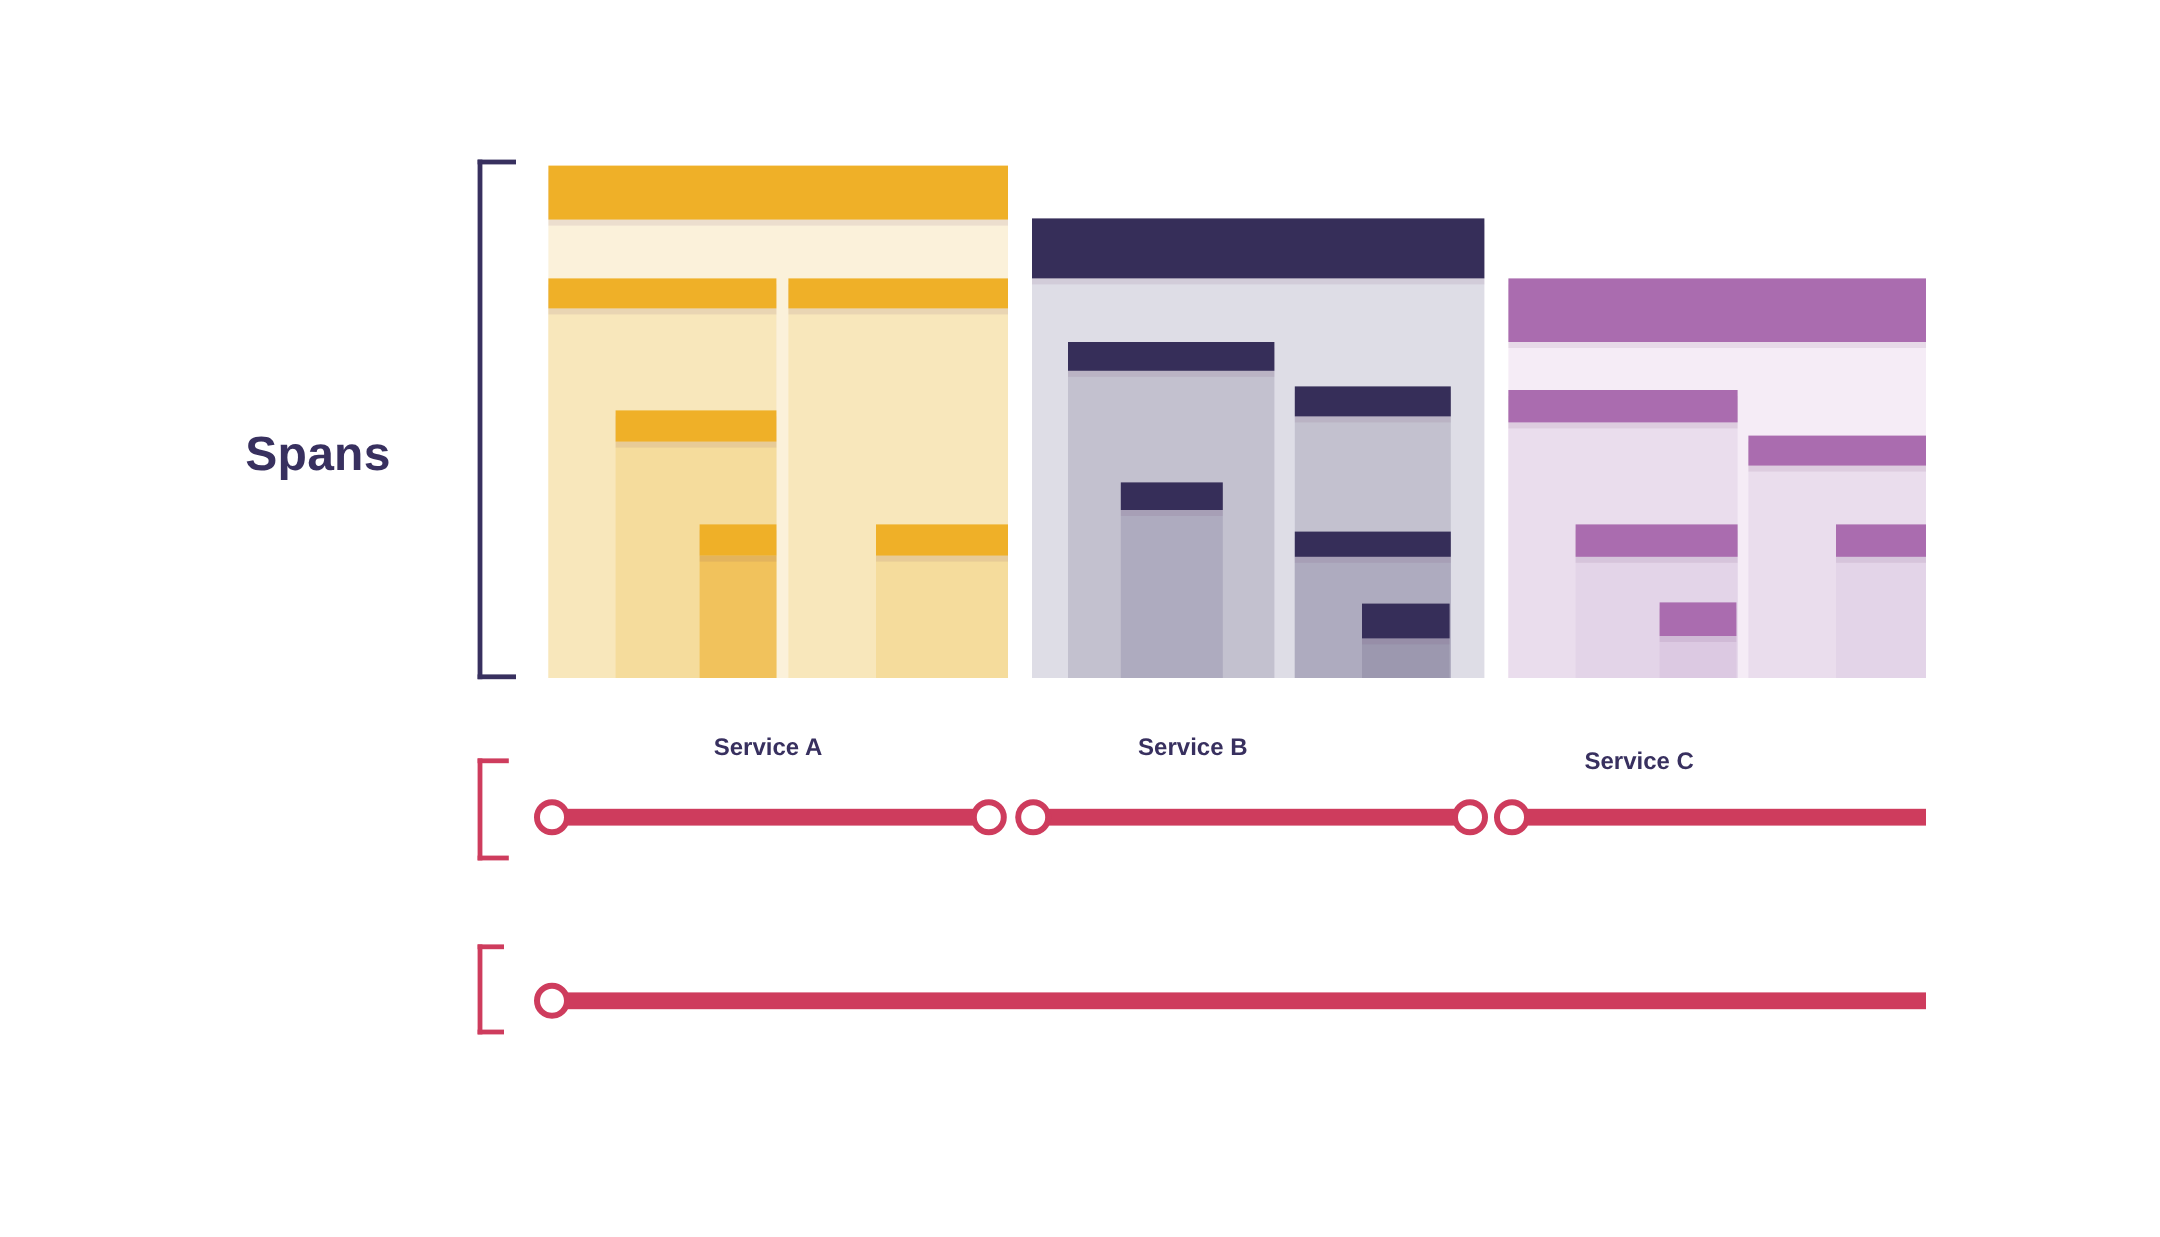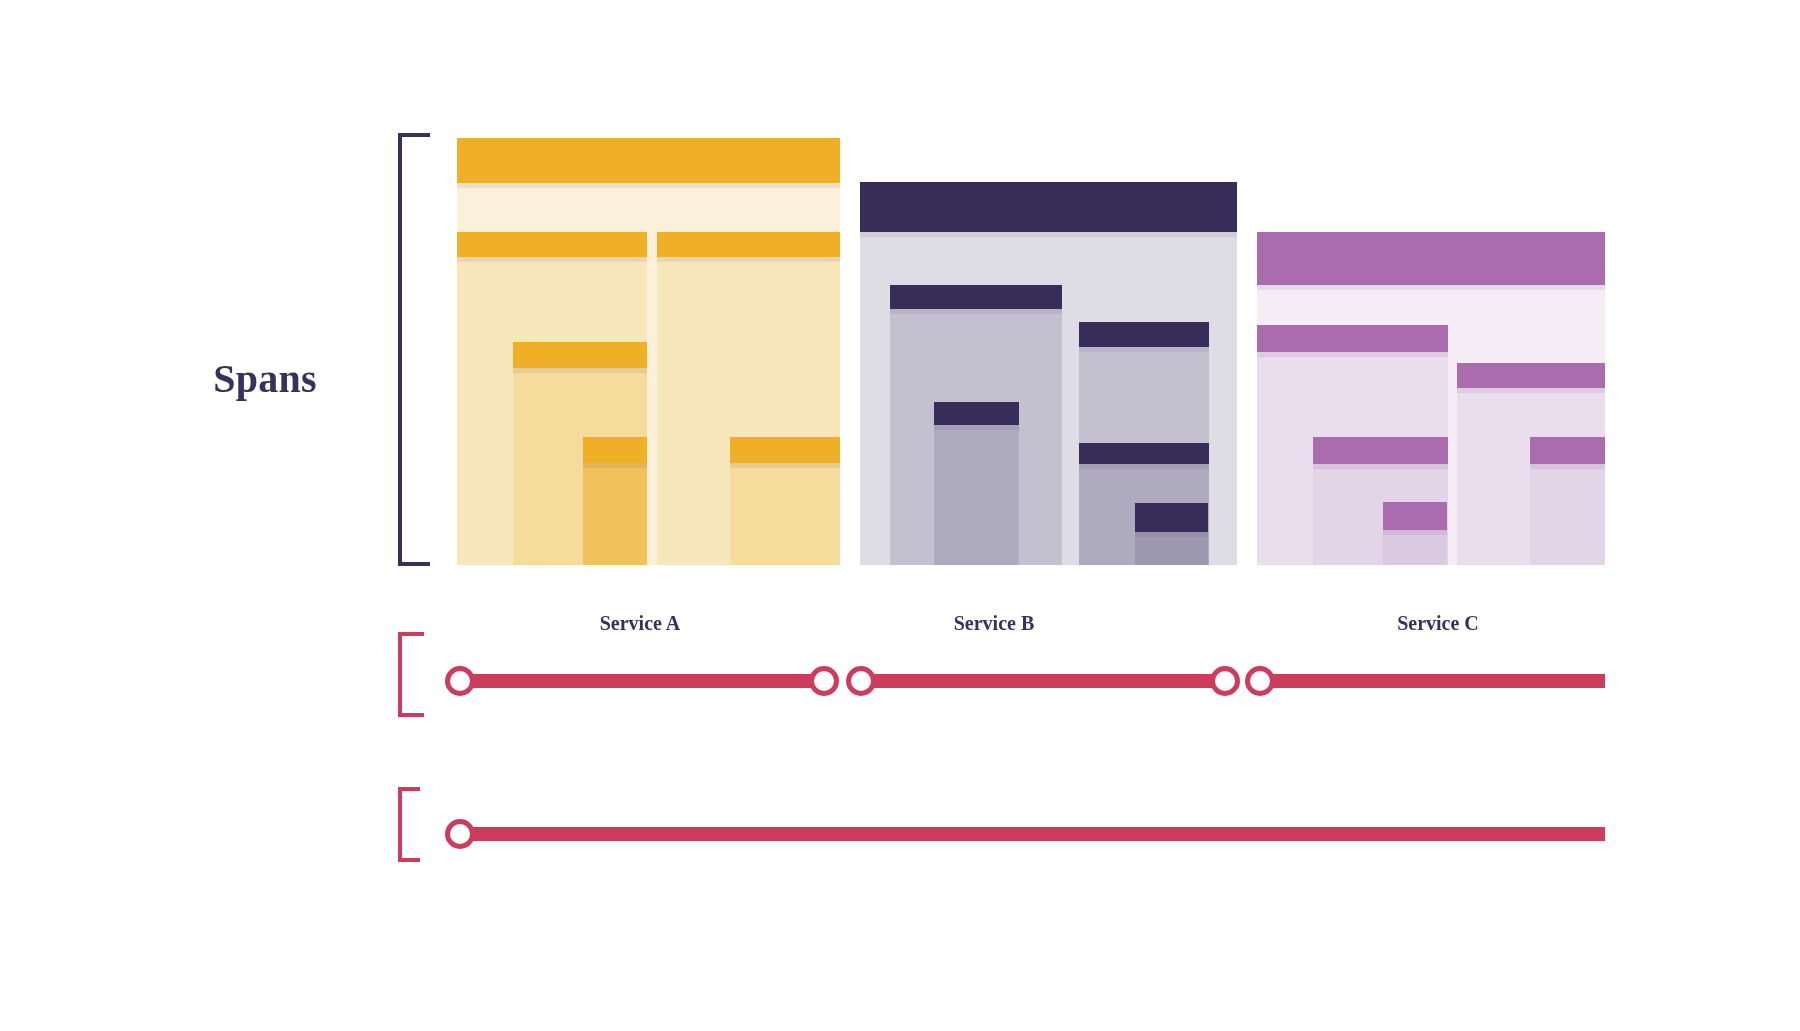--- a/index.html
+++ b/index.html
@@ -1,21 +1,21 @@
 <!DOCTYPE html>
 <html style="--ink: #38305F; --red: #CE3C5D;"><head>
 <meta charset="utf-8">
 <style>
   html,body{margin:0;padding:0;background:#ffffff;}
   .stage{
     position:relative;
     width:1605px;height:1031px;
     background:#ffffff;
     overflow:hidden;
-    font-family:Liberation Serif, serif;
+    font-family:Liberation Sans, sans-serif;
   }
   .rowlabel{
     position:absolute;
     font-weight:700;
     font-size:40px;
     line-height:48px;
     text-align:center;
     letter-spacing:0.2px;
   }
   .svc-label{
@@ -102,21 +102,21 @@
       <div class="span-rect dots" style="left: 1313px; top: 464px; width: 135px; height: 101px; background: rgb(227, 212, 232);"></div>
       <div class="span-rect span-bar" style="left: 1313px; top: 437px; width: 135px; height: 27px; background: rgb(170, 108, 175);"></div>
       <div class="span-rect dots" style="left: 1530px; top: 464px; width: 110px; height: 101px; background: rgb(227, 212, 232);"></div>
       <div class="span-rect span-bar" style="left: 1530px; top: 437px; width: 110px; height: 27px; background: rgb(170, 108, 175);"></div>
       <div class="span-rect dots" style="left: 1383px; top: 530px; width: 64px; height: 35px; background: rgb(220, 201, 226);"></div>
       <div class="span-rect span-bar" style="left: 1383px; top: 502px; width: 64px; height: 28px; background: rgb(170, 108, 175);"></div>
     </div>
 
   <div class="svc-label" style="left:490px;">Service A</div>
   <div class="svc-label" style="left:844px;">Service B</div>
-  <div class="svc-label" style="left:1288px;">Service C</div>
+  <div class="svc-label" style="left:1216px;margin-top:12px;">Service C</div>
 
   <div id="transactions-layer">
       <div class="tline" style="left: 460px; top: 674px; width: 364px; height: 14px;"></div>
       <div class="tline" style="left: 861px; top: 674px; width: 364px; height: 14px;"></div>
       <div class="tline" style="left: 1260px; top: 674px; width: 373px; height: 14px;"></div>
       <div class="tdot" style="left: 445px; top: 666px; width: 30px; height: 30px;"></div>
       <div class="tdot" style="left: 809px; top: 666px; width: 30px; height: 30px;"></div>
       <div class="tdot" style="left: 846px; top: 666px; width: 30px; height: 30px;"></div>
       <div class="tdot" style="left: 1210px; top: 666px; width: 30px; height: 30px;"></div>
       <div class="tdot" style="left: 1245px; top: 666px; width: 30px; height: 30px;"></div>

